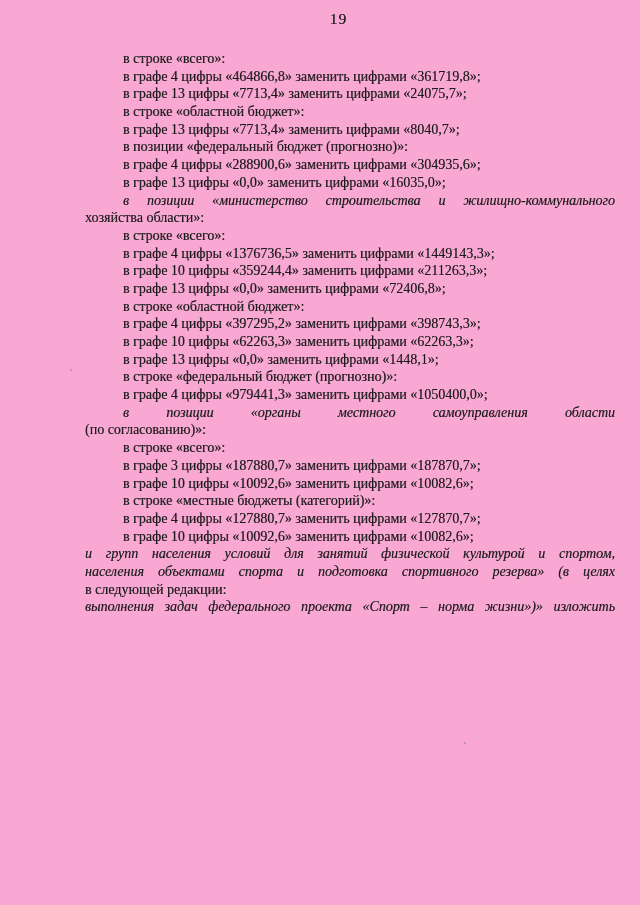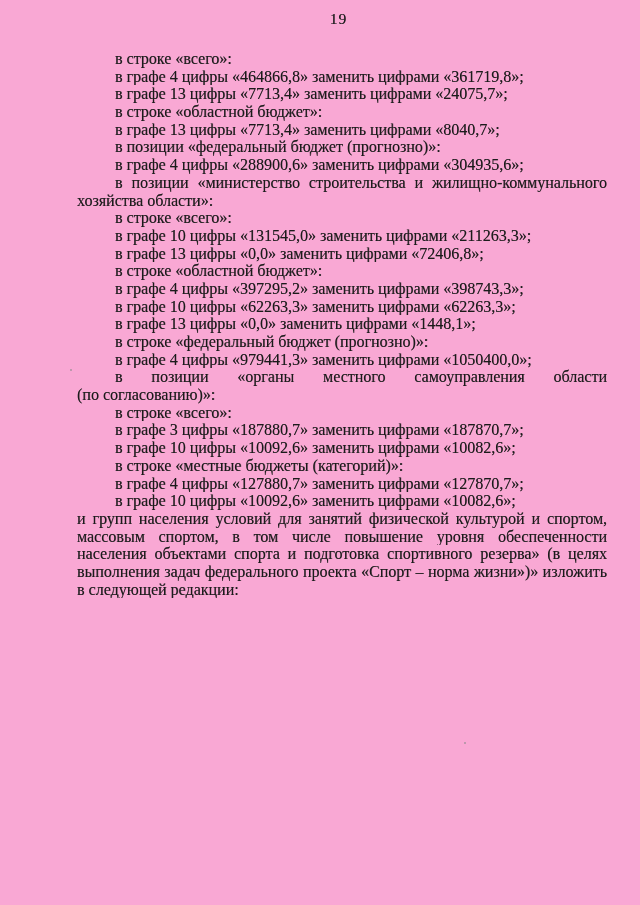--- a/index.html
+++ b/index.html
@@ -28,38 +28,39 @@
     left: 85px;
     top: 10px;
     width: 507px;
     text-align: center;
     font-size: 15.5px;
     letter-spacing: 1px;
     text-shadow: 0.3px 0 0 rgba(25,25,25,0.55);
   }
   .body-text {
     position: absolute;
-    left: 77px;
+    left: 85px;
     top: 50px;
     width: 530px;
-    font-size: 16px;
+    font-size: 14px;
     line-height: 17.7px;
     text-shadow: 0.35px 0 0 rgba(25,25,25,0.5);
   }
   .line {
     height: 17.7px;
     overflow: hidden;
     white-space: normal;
   }
   .line.indent {
     text-indent: 38px;
   }
   .line.justify {
     text-align: justify;
     text-align-last: justify;
+    font-style: italic;
   }
   .speck {
     position: absolute;
     width: 2px;
     height: 2px;
     background: #8a8a8a;
     border-radius: 50%;
     opacity: 0.7;
   }
 </style>
@@ -69,40 +70,41 @@
 <div class="page">
   <div class="page-number">19</div>
   <div class="body-text">
       <div class="line indent">в строке «всего»:</div>
       <div class="line indent">в графе 4 цифры «464866,8» заменить цифрами «361719,8»;</div>
       <div class="line indent">в графе 13 цифры «7713,4» заменить цифрами «24075,7»;</div>
       <div class="line indent">в строке «областной бюджет»:</div>
       <div class="line indent">в графе 13 цифры «7713,4» заменить цифрами «8040,7»;</div>
       <div class="line indent">в позиции «федеральный бюджет (прогнозно)»:</div>
       <div class="line indent">в графе 4 цифры «288900,6» заменить цифрами «304935,6»;</div>
+      <div class="line indent">в графе 13 цифры «0,0» заменить цифрами «16035,0»;</div>
       <div class="line indent justify">в позиции «министерство строительства и жилищно-коммунального</div>
       <div class="line">хозяйства области»:</div>
       <div class="line indent">в строке «всего»:</div>
-      <div class="line indent">в графе 10 цифры «131545,0» заменить цифрами «211263,3»;</div>
+      <div class="line indent">в графе 4 цифры «1376736,5» заменить цифрами «1449143,3»;</div>
+      <div class="line indent">в графе 10 цифры «359244,4» заменить цифрами «211263,3»;</div>
       <div class="line indent">в графе 13 цифры «0,0» заменить цифрами «72406,8»;</div>
       <div class="line indent">в строке «областной бюджет»:</div>
       <div class="line indent">в графе 4 цифры «397295,2» заменить цифрами «398743,3»;</div>
       <div class="line indent">в графе 10 цифры «62263,3» заменить цифрами «62263,3»;</div>
       <div class="line indent">в графе 13 цифры «0,0» заменить цифрами «1448,1»;</div>
       <div class="line indent">в строке «федеральный бюджет (прогнозно)»:</div>
       <div class="line indent">в графе 4 цифры «979441,3» заменить цифрами «1050400,0»;</div>
       <div class="line indent justify">в позиции «органы местного самоуправления области</div>
       <div class="line">(по согласованию)»:</div>
       <div class="line indent">в строке «всего»:</div>
       <div class="line indent">в графе 3 цифры «187880,7» заменить цифрами «187870,7»;</div>
       <div class="line indent">в графе 10 цифры «10092,6» заменить цифрами «10082,6»;</div>
       <div class="line indent">в строке «местные бюджеты (категорий)»:</div>
       <div class="line indent">в графе 4 цифры «127880,7» заменить цифрами «127870,7»;</div>
       <div class="line indent">в графе 10 цифры «10092,6» заменить цифрами «10082,6»;</div>
       <div class="line justify">и групп населения условий для занятий физической культурой и спортом,</div>
-      <div class="line justify">массовым спортом, в том числе повышение уровня обеспеченности</div>
       <div class="line justify">населения объектами спорта и подготовка спортивного резерва» (в целях</div>
+      <div class="line">в следующей редакции:</div>
       <div class="line justify">выполнения задач федерального проекта «Спорт – норма жизни»)» изложить</div>
-      <div class="line">в следующей редакции:</div>
     </div>
 <div class="speck" style="left: 70px; top: 369px;"></div>
     <div class="speck" style="left: 464px; top: 742px;"></div>
   </div>
 
 </body></html>

